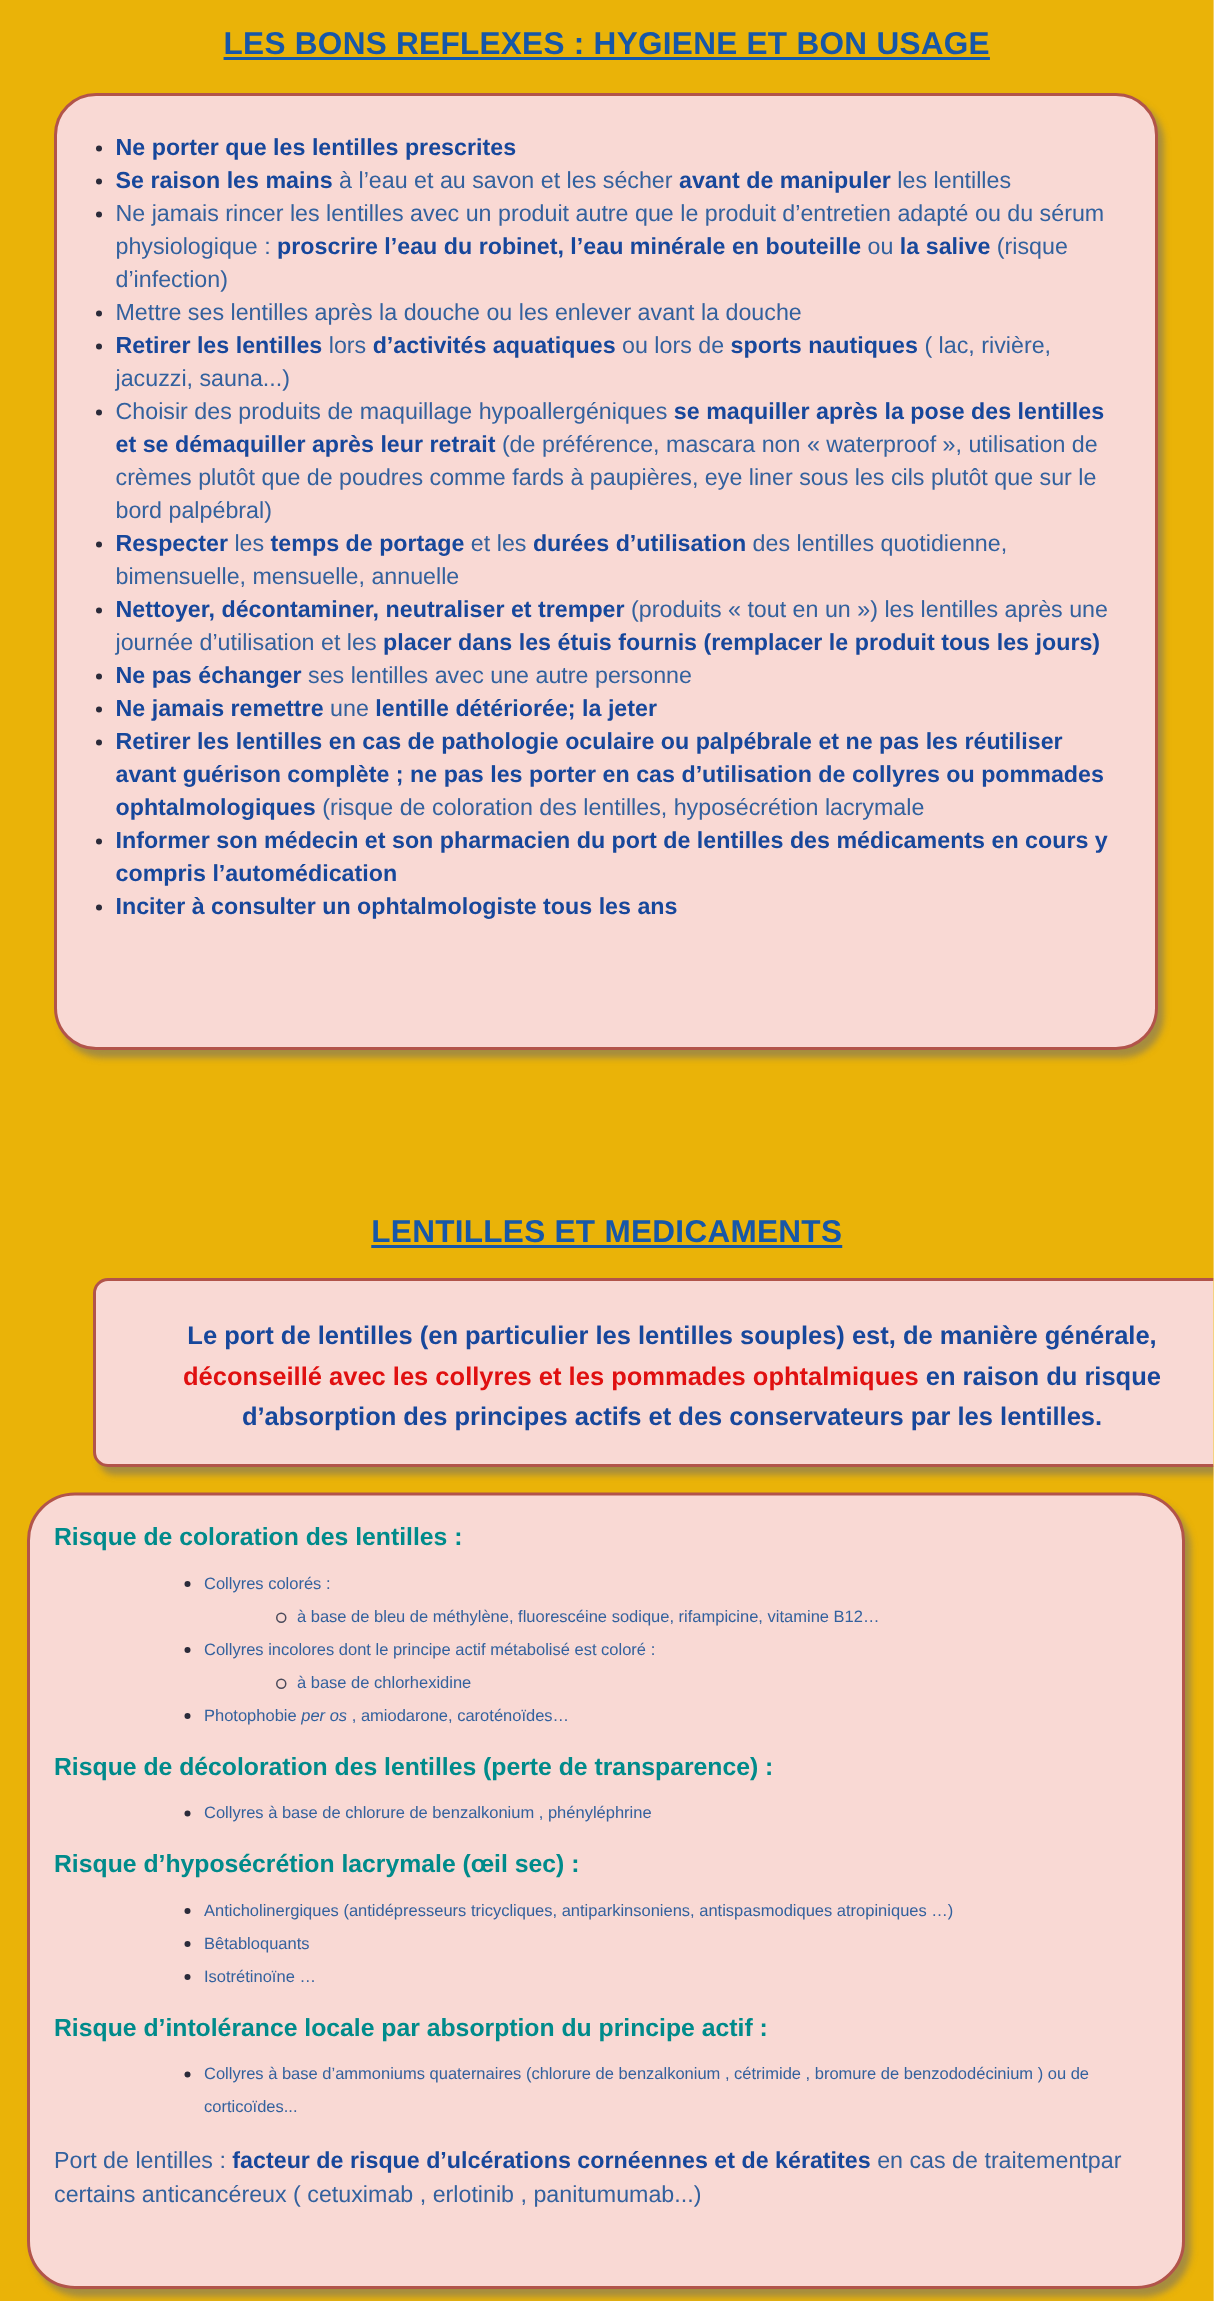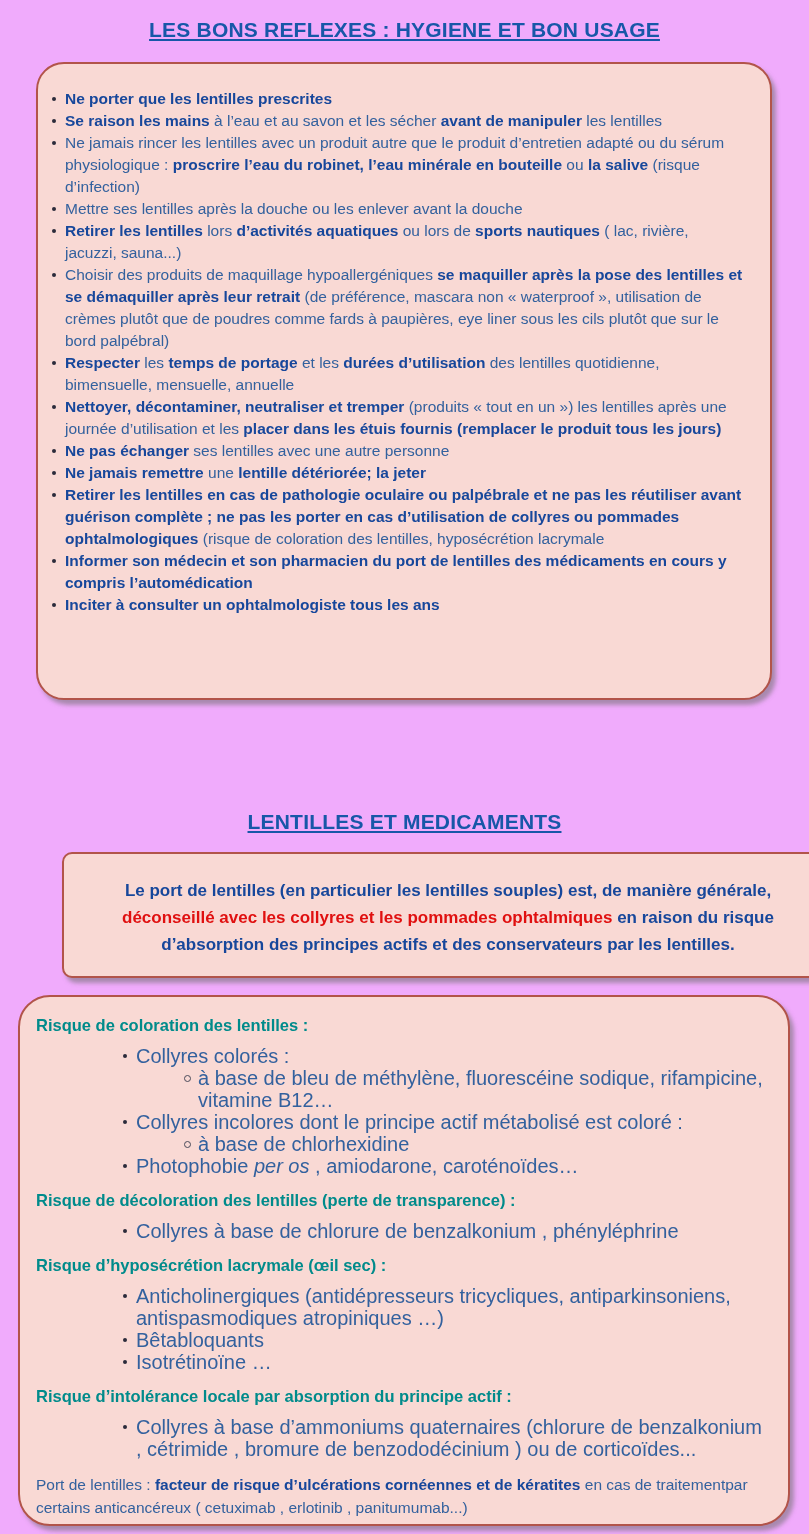--- a/index.html
+++ b/index.html
@@ -2,35 +2,35 @@
 <html style="--title_blue: #1757A8; --text_blue: #33619E; --bold_blue: #17479B; --teal: #008B8B; --red_text: #E01010; --warning_bg: #E11212; --box_bg: #F9D9D4; --box_border: #B2544A;"><head>
 <meta charset="utf-8">
 <style>
   :root{
     --title_blue:#1757A8; --text_blue:#33619E; --bold_blue:#17479B;
     --teal:#008B8B; --red_text:#E01010; --warning_bg:#E11212;
     --box_bg:#F9D9D4; --box_border:#B2544A;
   }
   *{margin:0;padding:0;box-sizing:border-box;}
   body{background:#fff;font-family:"Liberation Sans","DejaVu Sans",sans-serif;}
-  .page{position:relative;width:809px;height:1534px;background:#f0abfc;overflow:hidden;}
+  .page{position:relative;width:809px;height:1534px;background:#eab308;overflow:hidden;}
 
   .title{position:absolute;left:0;right:0;text-align:center;color:var(--title_blue);
     font-size:21px;font-weight:bold;text-decoration:underline;letter-spacing:.2px;}
   .title-1{top:18px;}
   .title-2{top:810px;}
 
   .pinkbox{position:absolute;background:var(--box_bg);border:2px solid var(--box_border);
     box-shadow:4px 5px 4px rgba(110,110,110,.55);overflow:hidden;}
   .hygiene-box{top:62px;left:36px;width:736px;height:638px;border-radius:28px;}
   .advice-box{top:852px;left:18px;width:772px;height:126px;border-radius:10px;margin-left:44px;}
   .risks-box{top:995px;left:18px;width:772px;height:531px;border-radius:32px;}
 
   
-  .hyg-list{list-style:none;padding:24px 26px 0 7px;}
+  .hyg-list{list-style:none;padding:24px 26px 0 19px;}
   .hyg-list li{position:relative;padding-left:20px;font-size:15.5px;line-height:22px;
     color:var(--text_blue);}
   .hyg-list li::before{content:"";position:absolute;left:7px;top:9px;width:4px;height:4px;
     border-radius:50%;background:#2b2b3a;}
 
   span.b{font-weight:bold;color:var(--bold_blue);}
   span.i{font-style:italic;}
   span.c-red{color:var(--red_text);}
 
   
@@ -43,21 +43,21 @@
   
   .adv-text{padding:23px 34px 0 34px;text-align:center;font-size:17px;line-height:27px;
     color:var(--bold_blue);}
 
   
   .risks-inner{padding:12px 22px 0 16px;}
   .risk-heading{color:var(--teal);font-size:16.5px;font-weight:bold;line-height:21px;
     margin:13px 0 9px 0;}
   .risk-heading:first-child{margin-top:6px;}
   .risk-list{list-style:none;margin:0 0 4px 0;}
-  .risk-list li{position:relative;font-size:20px;line-height:22px;color:var(--text_blue);}
+  .risk-list li{position:relative;font-size:11px;line-height:22px;color:var(--text_blue);}
   .risk-list li.l1{margin-left:82px;padding-left:18px;}
   .risk-list li.l1::before{content:"";position:absolute;left:5px;top:9px;width:4px;height:4px;
     border-radius:50%;background:#2b2b3a;}
   .risk-list li.l2{margin-left:144px;padding-left:18px;}
   .risk-list li.l2::before{content:"";position:absolute;left:4px;top:8px;width:5px;height:5px;
     border-radius:50%;border:1.4px solid #4a4a5a;background:transparent;}
   .risk-footer{margin-top:13px;font-size:15.5px;line-height:23px;color:var(--text_blue);}
 </style>
 </head>
 <body>

